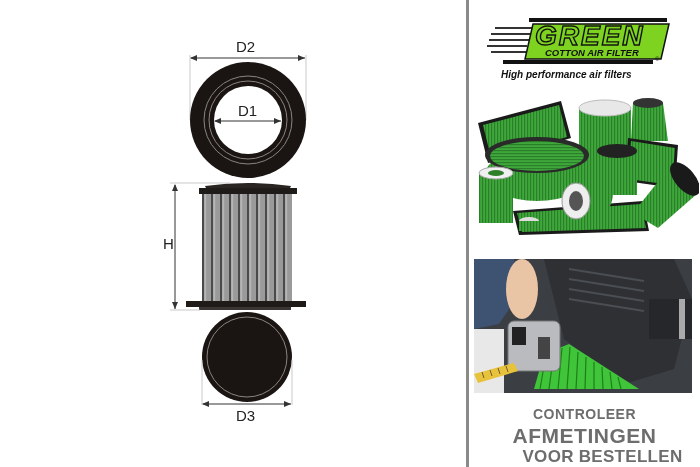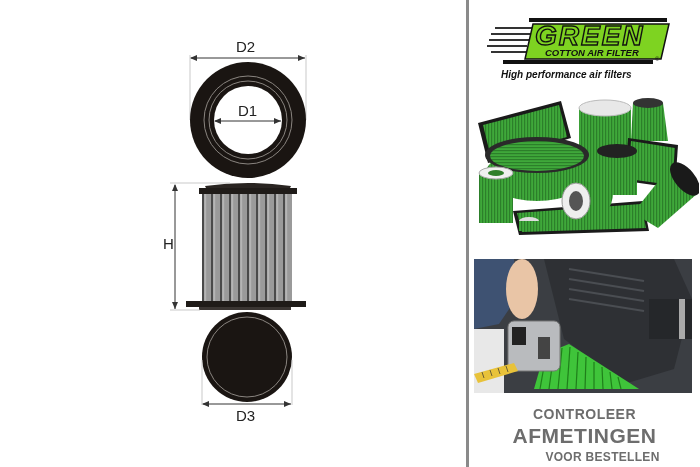--- a/index.html
+++ b/index.html
@@ -25,21 +25,21 @@
     .photo-products { position: absolute; left: 4px; top: 82px; width: 226px; height: 145px; }
     .photo-install { position: absolute; left: 5px; top: 248px; width: 218px; height: 134px; overflow: hidden; background: #3a3d42; }
 
     .cta {
       position: absolute; left: 0; top: 392px; width: 231px; text-align: center;
       font-family: "Liberation Sans", sans-serif; font-weight: bold; color: #6d6d6d;
     }
     .cta-line { display: block; line-height: 22px; }
     .cta-line.l1 { font-size: 14px; letter-spacing: 0.5px; }
     .cta-line.l2 { font-size: 21px; letter-spacing: 0.5px; }
-    .cta-line.l3 { font-size: 12px; letter-spacing: 0.3px; line-height: 20px; margin-left: 36px; }
+    .cta-line.l3 { font-size: 17px; letter-spacing: 0.3px; line-height: 20px; margin-left: 36px; }
   </style>
 </head>
 <body>
 
 <div class="diagram">
   <svg width="466" height="467" viewBox="0 0 466 467">
     <defs>
       <marker id="arr" markerWidth="8" markerHeight="8" refX="7" refY="4" orient="auto" markerUnits="userSpaceOnUse">
         <path d="M0,1 L7,4 L0,7 Z" fill="#333"></path>
       </marker>

